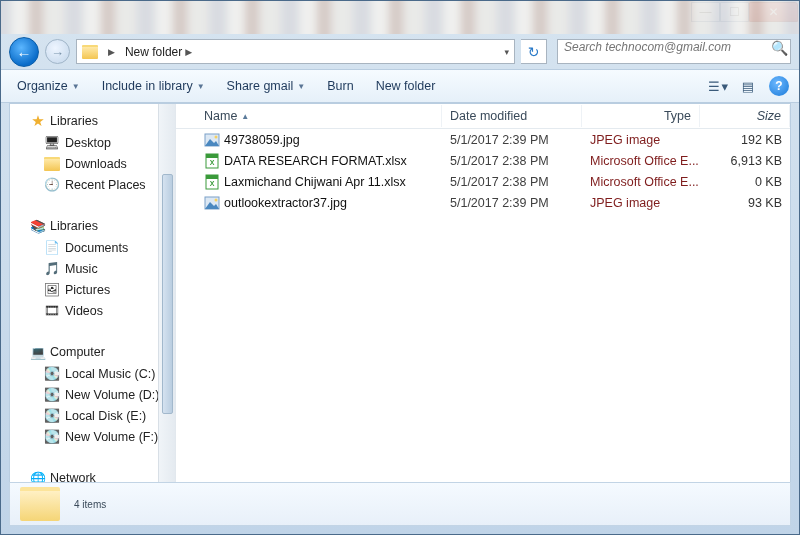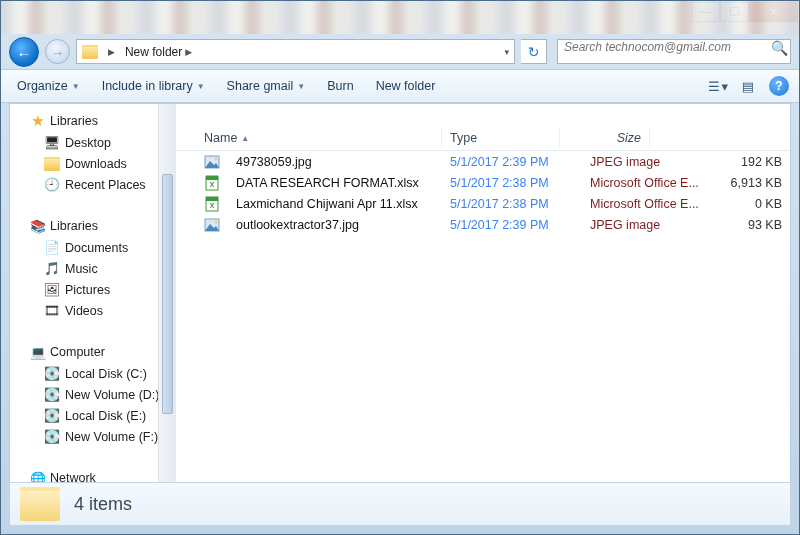--- a/index.html
+++ b/index.html
@@ -40,38 +40,38 @@
 .nav-group { padding-top: 6px; }
 .nav-head { display:flex; align-items:center; gap:4px; padding: 3px 6px 3px 6px; }
 .nav-head .tri { font-size:9px; color:#666; width:10px; text-align:center; }
 .nav-head.nohead .tri { visibility:hidden; }
 .nav-item { display:flex; align-items:center; gap:5px; padding: 2px 0 2px 34px; height:21px; }
 .ico { width:16px; height:16px; display:inline-flex; align-items:center; justify-content:center; font-size:13px; }
 .star { color:#f0b030; font-size:15px; }
 .folder-ico { width:16px; height:14px; background: linear-gradient(to bottom,#ffe9a8,#f3c552); border-radius:1px; border-top:2px solid #f8d978; }
 
 .filepane { flex: 1; display: flex; flex-direction: column; font-size: 12.5px; }
-.col-headers { height: 25px; display:flex; align-items:center; border-bottom: 1px solid #e4eaef; color:#3a4a5a; padding-left:20px;margin-top:22px; }
+.col-headers { height: 25px; display:flex; align-items:center; border-bottom: 1px solid #e4eaef; color:#3a4a5a; padding-left:20px; }
 .ch { padding: 4px 8px; border-right:1px solid #eef2f6; display:flex; align-items:center; gap:4px; }
 .ch.name { width: 246px; }
 .ch.date { width: 140px; }
-.ch.type { width: 118px; }
+.ch.type { width: 118px; justify-content: flex-end; }
 .ch.size { width: 90px; justify-content:flex-end;font-style:italic; }
 .sort { font-size:8px; color:#5a7a9a; }
 .rows { }
 .row { display:flex; align-items:center; height:21px; padding-left:20px; color:#111; }
-.row .cname { width: 246px; display:flex; align-items:center; gap:16px; padding-left:8px; }
-.row .cdate { width: 140px; padding-left:8px; color:#3b82f6; }
+.row .cname { width: 246px; display:flex; align-items:center; gap:4px; padding-left:8px; }
+.row .cdate { width: 140px; padding-left:8px; color:#404040; }
 .row .ctype { width: 118px; padding-left:8px; color:#7f1d1d; white-space:nowrap; overflow:hidden; text-overflow:ellipsis; }
 .row .csize { width: 90px; text-align:right; padding-right:8px; color:#333; }
 .fico { width:16px; height:16px; display:flex; align-items:center; justify-content:center; }
 .fico svg { width:16px; height:16px; }
 
 
-.details { position:absolute; bottom:8px; left:8px; right:8px; height:44px; background: linear-gradient(to bottom,#f5faff,#e8f0f9); border:1px solid #c2d4e5; display:flex; align-items:center; padding: 0 10px; gap:14px; font-size:18px; color:#3a4a5a; }
+.details { position:absolute; bottom:8px; left:8px; right:8px; height:44px; background: linear-gradient(to bottom,#f5faff,#e8f0f9); border:1px solid #c2d4e5; display:flex; align-items:center; padding: 0 10px; gap:14px; font-size:10px; color:#3a4a5a; }
 .det-folder { width:40px; height:34px; background: linear-gradient(to bottom,#fff0c4,#f5d576); border-radius:2px; border-top:4px solid #fce49a; }
 
 
 .blur-bg { position:absolute; top:0; left:0; right:0; height:33px; overflow:hidden; }
 .blur-bg::before { content:""; position:absolute; top:-12px; left:-30px; right:-30px; height:60px; background: repeating-linear-gradient(90deg,#ecebe8 0 22px,#d9dbe0 22px 40px,#f3f2ef 40px 58px,#d6c8c2 58px 72px); filter: blur(4px); opacity:0.9; }
 </style>
 </head>
 <body>
 
 <div class="blur-bg"></div>
@@ -195,21 +195,21 @@
         </div>
     </div>
     <div class="nav-group" style="margin-top:14px">
       <div class="nav-head nohead">
         <span class="tri">▷</span>
         <span class="ico">💻</span>
         <span>Computer</span>
       </div>
       <div class="nav-item">
           <span class="ico">💽</span>
-          <span>Local Disk (C:)</span>
+          <span>Local Music (C:)</span>
         </div>
       <div class="nav-item">
           <span class="ico">💽</span>
           <span>New Volume (D:)</span>
         </div>
       <div class="nav-item">
           <span class="ico">💽</span>
           <span>Local Disk (E:)</span>
         </div>
       <div class="nav-item">
@@ -227,20 +227,23 @@
     <div class="scrollbar">
         <div class="thumb"></div>
       </div>
   </div>
 
   <div class="filepane">
     <div class="col-headers">
       <div class="ch name">
           <span>Name</span>
           <span class="sort">▲</span>
+        </div>
+      <div class="ch date">
+          <span>Date modified</span>
         </div>
       <div class="ch type">
           <span>Type</span>
         </div>
       <div class="ch size">
           <span>Size</span>
         </div>
     </div>
     <div class="rows" id="rows">
         <div class="row">

